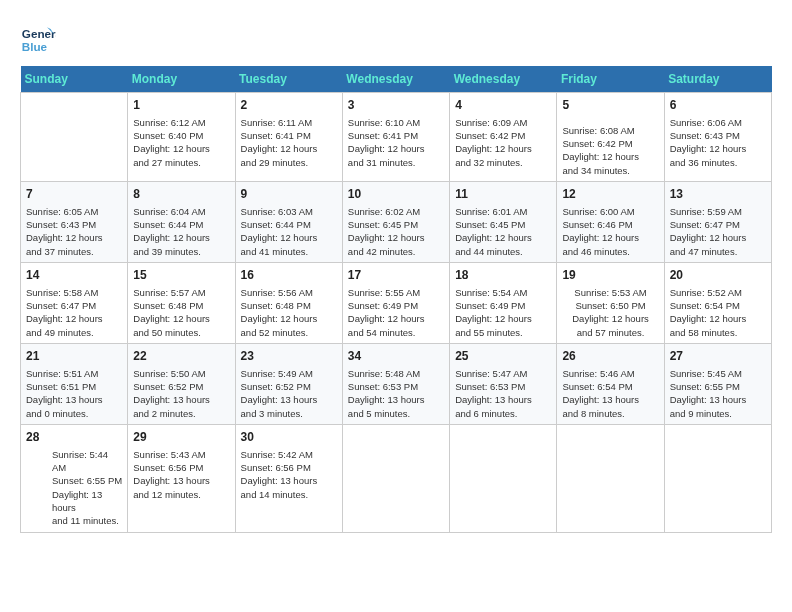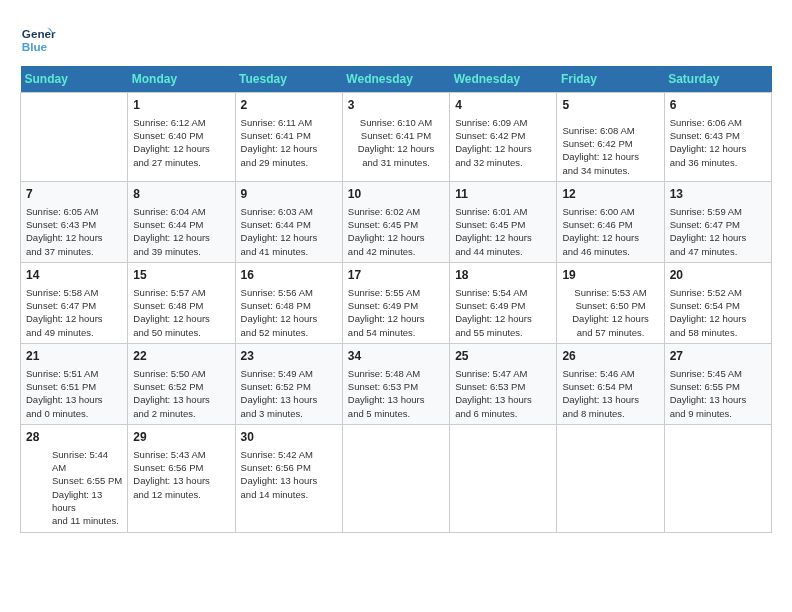--- a/index.html
+++ b/index.html
@@ -133,21 +133,21 @@
         </td>
         <td>
           <span class="day-num">2</span>
           <div class="day-info" style="white-space: pre-line;">Sunrise: 6:11 AM
 Sunset: 6:41 PM
 Daylight: 12 hours
 and 29 minutes.</div>
         </td>
         <td>
           <span class="day-num">3</span>
-          <div class="day-info" style="white-space: pre-line; text-align: center;">Sunrise: 6:10 AM
+          <div class="day-info" style="white-space: pre-line;">Sunrise: 6:10 AM
 Sunset: 6:41 PM
 Daylight: 12 hours
 and 31 minutes.</div>
         </td>
         <td>
           <span class="day-num">4</span>
           <div class="day-info" style="white-space: pre-line;">Sunrise: 6:09 AM
 Sunset: 6:42 PM
 Daylight: 12 hours
 and 32 minutes.</div>

